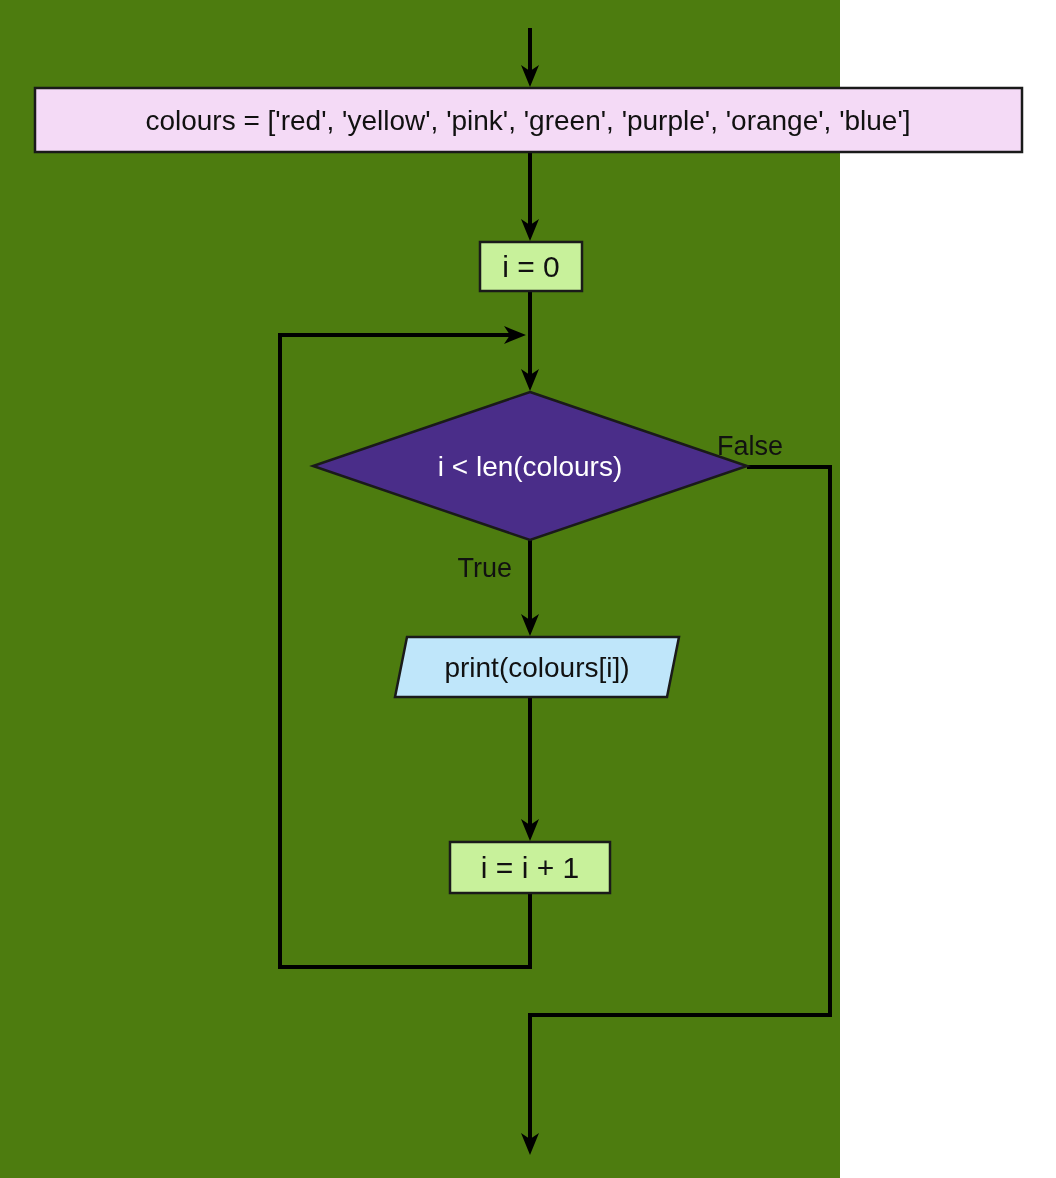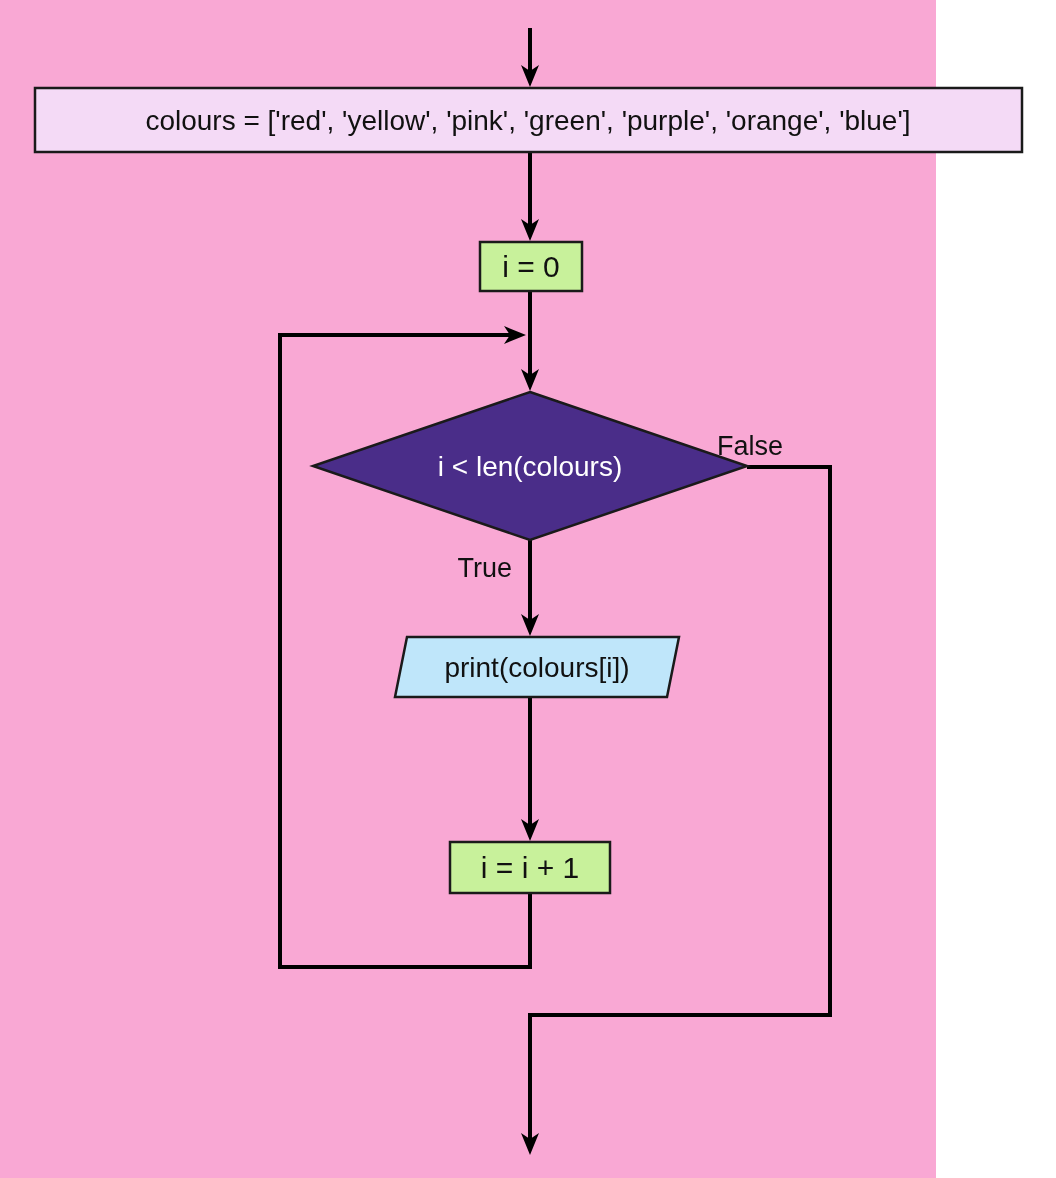--- a/index.html
+++ b/index.html
@@ -5,23 +5,23 @@
   html, body {
     margin: 0;
     padding: 0;
     background: #ffffff;
     width: 1056px;
     height: 1178px;
     overflow: hidden;
   }
   .canvas {
     position: relative;
-    width: 936px;
+    width: 840px;
     height: 1178px;
-    background: #f9a8d4;
+    background: #4d7c0f;
   }
   svg {
     display: block;
     font-family: "Liberation Sans", "DejaVu Sans", sans-serif;
   }
   .flow-line {
     stroke: #000000;
     stroke-width: 4;
     fill: none;
   }

